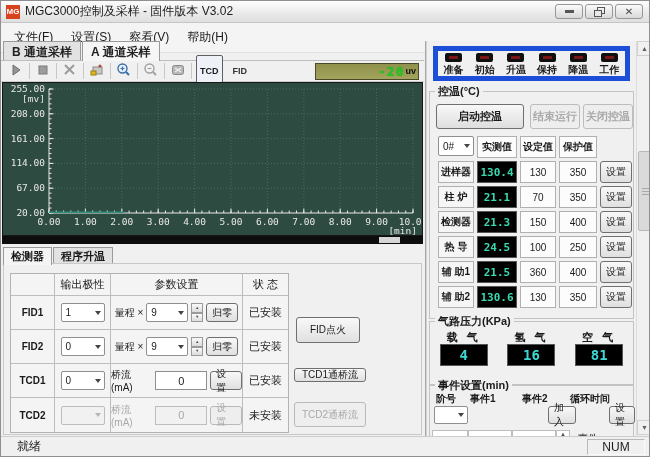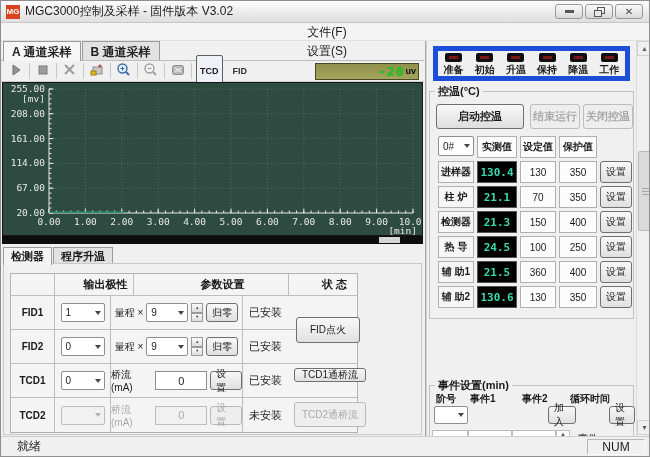--- a/index.html
+++ b/index.html
@@ -17,22 +17,22 @@
   .win-controls { margin-left:auto; display:flex; gap:2px; padding-right:6px; }
   .win-btn { width:28px; height:15px; border:1px solid #979797; border-radius:3px;
     background:linear-gradient(#fafafa,#d9d9d9); display:flex; align-items:center; justify-content:center; }
   .glyph-min { width:9px; height:3px; background:#555; }
   .glyph-restore { position:relative; width:10px; height:9px; }
   .glyph-restore::before { content:''; position:absolute; left:3px; top:0; width:6px; height:5px; border:1px solid #555; }
   .glyph-restore::after { content:''; position:absolute; left:0; top:3px; width:6px; height:5px; border:1px solid #555; background:#e8e8e8; }
   .glyph-close { font-size:10px; color:#444; line-height:1; }
 
   
-  .menubar { position:absolute; left:0; top:22px; width:648px; height:18px; background:#f4f4f4;
-    display:flex; align-items:center; padding-left:4px; border-bottom:1px solid #e0e0e0;flex-direction:column; }
+  .menubar { position:absolute; left:0; top:22px; width:648px; height:30px; background:#f4f4f4;
+    display:flex; align-items:center; padding-left:4px; border-bottom:1px solid #e0e0e0; }
   .menu-item { padding:1px 9px; font-size:12px; }
 
   
   .left-panel { position:absolute; left:0; top:40px; width:424px; height:395px; }
   .channel-tabs { position:absolute; left:2px; top:0; height:19px; display:flex; }
   .ctab { height:19px; padding:2px 8px 0 8px; font-weight:bold; font-size:12px;
     border:1px solid #9a9a9a; border-bottom:none; background:#e2e2e2; color:#222; margin-right:1px; }
   .ctab.active { background:#f6f6f6; height:20px; position:relative; z-index:2; }
   .toolbar { position:absolute; left:0; top:19px; width:423px; height:22px; background:#f0f0f0;
     border-top:1px solid #bdbdbd; border-bottom:1px solid #cfcfcf; display:flex; align-items:center; padding-left:4px; }
@@ -57,21 +57,21 @@
     border-bottom:none; background:#e2e2e2; margin-right:1px; }
   .dtab.active { background:#f4f4f4; height:18px; z-index:2; }
   .det-panel { position:absolute; left:2px; top:222px; width:419px; height:172px; background:#f0f0f0;
     border:1px solid #c9c9c9; }
   .det-table { position:absolute; left:6px; top:9px; border:1px solid #b3b3b3; background:#f4f4f4; }
   .det-row { display:flex; border-bottom:1px solid #bdbdbd; }
   .det-row:last-child { border-bottom:none; }
   .det-cell { border-right:1px solid #bdbdbd; display:flex; align-items:center; justify-content:center; gap:3px; }
   .det-cell:last-child { border-right:none; }
   .det-c0 { width:44px; } .det-c1 { width:56px; } .det-c2 { width:132px; } .det-c3 { width:45px; }
-  .det-hrow { height:22px; font-weight:bold; font-size:11px;gap:23px; }
+  .det-hrow { height:22px; font-weight:normal; font-size:11px; }
   .det-drow { height:34px; font-size:11px; }
   .det-name { font-weight:bold; font-size:10px; }
   .combo { height:19px; background:#fff; border:1px solid #8f8f8f; border-radius:2px; display:flex;
     align-items:center; font-size:10px; padding-left:4px; position:relative; }
   .combo .arr { margin-left:auto; margin-right:3px; width:0; height:0; border-left:3px solid transparent;
     border-right:3px solid transparent; border-top:4px solid #444; }
   .combo.disabled { background:#f1f1f1; border-color:#bdbdbd; color:#a9a9a9; }
   .combo.disabled .arr { border-top-color:#b5b5b5; }
   .param-label { font-size:10px; }
   .spinner { width:12px; height:19px; display:flex; flex-direction:column; }
@@ -167,22 +167,22 @@
 
   <div class="menubar" id="menu-bar">
       <div class="menu-item">文件(F)</div>
       <div class="menu-item">设置(S)</div>
       <div class="menu-item">察看(V)</div>
       <div class="menu-item">帮助(H)</div>
     </div>
 
   <div class="left-panel">
     <div class="channel-tabs" id="channel-tabs">
+        <div class="ctab">B 通道采样</div>
         <div class="ctab active">A 通道采样</div>
-        <div class="ctab">B 通道采样</div>
       </div>
 
     <div class="toolbar" id="toolbar">
         <div class="tb-btn">
           <span><svg width="16" height="16" viewBox="0 0 16 16">
               <polygon points="5,3 12,8 5,13" fill="#949494" stroke="#6e6e6e"></polygon>
             </svg></span>
         </div>
         <div class="tb-sep"></div>
         <div class="tb-btn">
@@ -533,20 +533,33 @@
           <div class="t-cell">400</div>
           <div class="t-set-btn">设置</div>
           <div class="t-cell t-label">辅 助2</div>
           <div class="t-lcd">130.6</div>
           <div class="t-cell">130</div>
           <div class="t-cell">350</div>
           <div class="t-set-btn">设置</div>
         </div>
     </div>
 
+    <div class="fieldset gas-box">
+      <div class="fs-title">气路压力(KPa)</div>
+      <div class="gas-row gas-labels" id="gas-labels">
+          <div class="gas-label">载 气</div>
+          <div class="gas-label">氢 气</div>
+          <div class="gas-label">空 气</div>
+        </div>
+      <div class="gas-row gas-displays" id="gas-displays">
+          <div class="gas-lcd">4</div>
+          <div class="gas-lcd">16</div>
+          <div class="gas-lcd">81</div>
+        </div>
+    </div>
 
     <div class="fieldset events-box">
       <div class="fs-title">事件设置(min)</div>
       <div class="ev-head" style="left:6px;">阶号</div>
       <div class="ev-head" style="left:40px;">事件1</div>
       <div class="ev-head" style="left:92px;">事件2</div>
       <div class="ev-head" style="left:140px;">循环时间</div>
 
       <div class="ev-ctl combo" style="left:4px; width:34px;">
           <span class="arr"></span>

